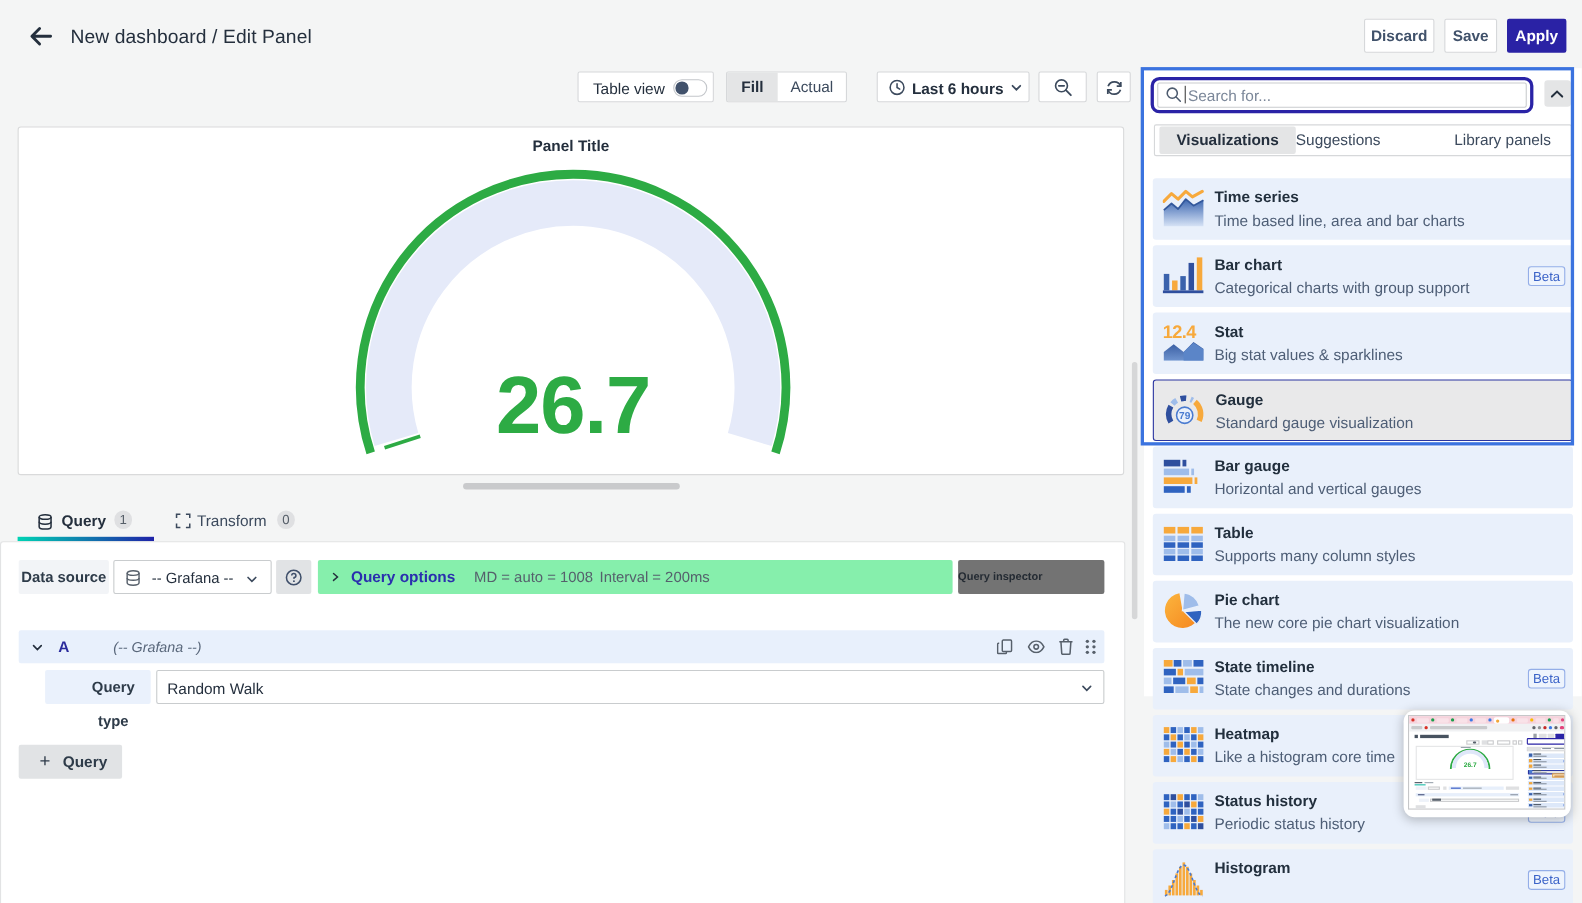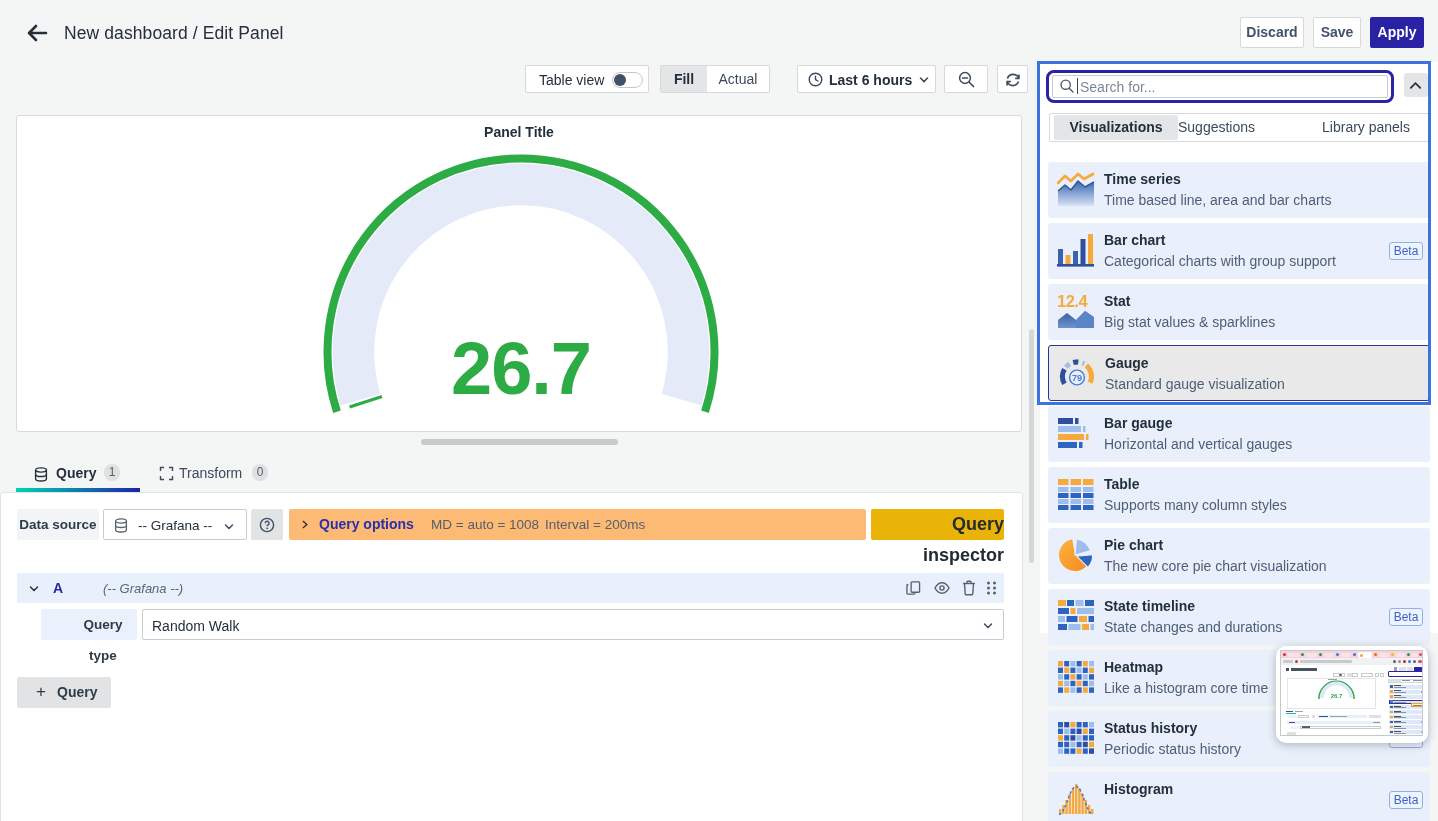--- a/index.html
+++ b/index.html
@@ -118,29 +118,29 @@
         <path d="M1.5 2 L5 5.5 L8.5 2" stroke="#3c4a5d" stroke-width="1.5" fill="none" stroke-linecap="round"></path>
       </svg>
   </div>
   <div class="abs" style="left:250px;top:16px;width:32px;height:31px;background:#e1e3e5;border-radius:2px;">
     <svg class="abs" style="left:8px;top:8px;" width="16" height="16" viewBox="0 0 16 16">
       <circle cx="8" cy="8" r="6.6" fill="none" stroke="#40506b" stroke-width="1.4"></circle>
       <path d="M6.2 6.2 A1.9 1.9 0 1 1 8.3 8.1 L8.2 9.2" fill="none" stroke="#40506b" stroke-width="1.4"></path>
       <circle cx="8.2" cy="11.3" r="0.9" fill="#40506b"></circle>
     </svg>
   </div>
-  <div class="abs" style="left:288px;top:16px;width:577px;height:31px;background:#fdba74;border-radius:2px;">
+  <div class="abs" style="left:288px;top:16px;width:577px;height:31px;background:#86efac;border-radius:2px;">
     <svg class="abs" style="left:12px;top:11px;" width="8" height="9" viewBox="0 0 8 10">
         <path d="M2 1.5 L6 5 L2 8.5" stroke="#242f3d" stroke-width="1.5" fill="none" stroke-linecap="round"></path>
       </svg>
     <span class="abs" style="left:30px;top:7px;font-size:14px;font-weight:600;color:#2a2fae;">Query options</span>
     <span class="abs" style="left:142px;top:8px;font-size:13.5px;color:#55606c;">MD = auto = 1008</span>
     <span class="abs" style="left:256px;top:8px;font-size:13.5px;color:#55606c;">Interval = 200ms</span>
   </div>
-  <div class="abs" style="left:870px;top:16px;width:133px;height:31px;background:#eab308;border-radius:2px;font-size:18px;font-weight:600;color:#242b33;text-align:right;line-height:31px;">Query inspector</div>
+  <div class="abs" style="left:870px;top:16px;width:133px;height:31px;background:#737373;border-radius:2px;font-size:10px;font-weight:600;color:#242b33;text-align:left;line-height:31px;">Query inspector</div>
 
   <div class="abs" style="left:16px;top:80px;width:987px;height:30px;background:#e8f0fc;border-radius:2px;">
     <svg class="abs" style="left:12px;top:12px;" width="10" height="8" viewBox="0 0 10 8">
         <path d="M1.5 2 L5 5.5 L8.5 2" stroke="#242f3d" stroke-width="1.5" fill="none" stroke-linecap="round"></path>
       </svg>
     <span class="abs" style="left:36px;top:7px;font-size:14px;font-weight:700;color:#2a2a9c;">A</span>
     <span class="abs" style="left:86px;top:8px;font-size:13px;font-style:italic;color:#58667a;">(-- Grafana --)</span>
     <svg class="abs" style="left:889px;top:7px;" width="15" height="16" viewBox="0 0 16 16">
         <g fill="none" stroke="#57606b" stroke-width="1.4">
           <rect x="5.5" y="1.5" width="9" height="11" rx="1"></rect>

